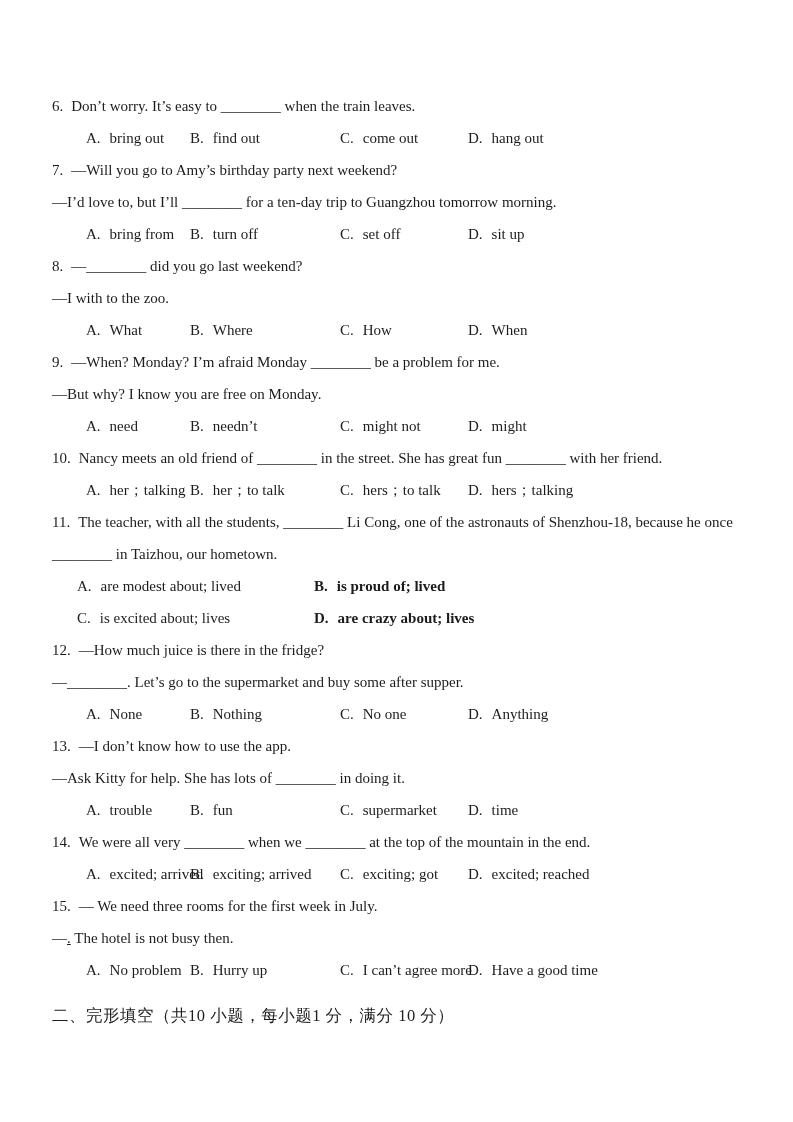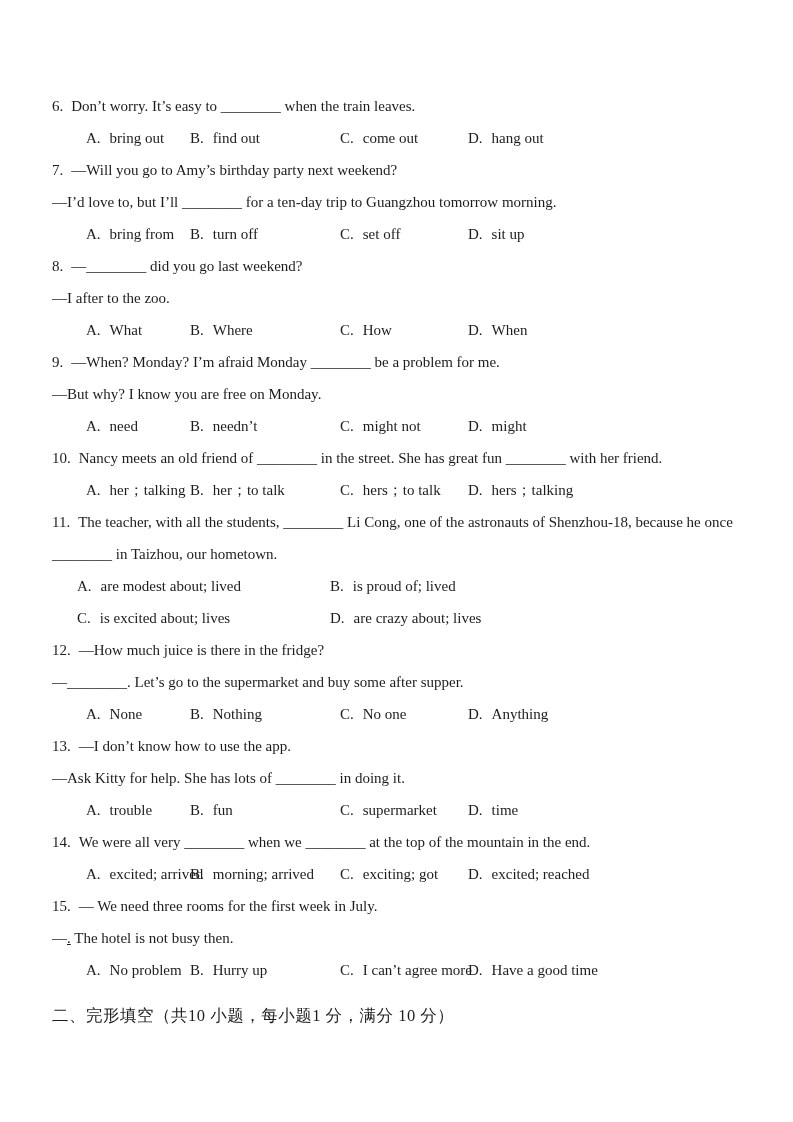--- a/index.html
+++ b/index.html
@@ -37,21 +37,21 @@
   }
   .opt .k {
     display: inline-block;
     padding-right: 9px;
   }
   .p1 { left: 34px; }
   .p2 { left: 138px; }
   .p3 { left: 288px; }
   .p4 { left: 416px; }
   .pa { left: 25px; }
-  .pb { left: 278px; }
+  .pb { left: 262px; font-weight: bold; }
   .u-dot {
     text-decoration: underline;
   }
   .section-title {
     margin-top: 14px;
     font-weight: normal;
     font-size: 16.5px;
     letter-spacing: 0.5px;
   }
 </style>
@@ -71,21 +71,21 @@
   <div class="row"><span class="num">7.</span><span>—Will you go to Amy’s birthday party next weekend?</span></div>
   <div class="row"><span>—I’d love to, but I’ll ________ for a ten-day trip to Guangzhou tomorrow morning.</span></div>
   <div class="row opts">
     <span class="opt p1"><span class="k">A.</span><span>bring from</span></span>
     <span class="opt p2"><span class="k">B.</span><span>turn off</span></span>
     <span class="opt p3"><span class="k">C.</span><span>set off</span></span>
     <span class="opt p4"><span class="k">D.</span><span>sit up</span></span>
   </div>
 
   <div class="row"><span class="num">8.</span><span>—________ did you go last weekend?</span></div>
-  <div class="row"><span>—I after to the zoo.</span></div>
+  <div class="row"><span>—I with to the zoo.</span></div>
   <div class="row opts">
     <span class="opt p1"><span class="k">A.</span><span>What</span></span>
     <span class="opt p2"><span class="k">B.</span><span>Where</span></span>
     <span class="opt p3"><span class="k">C.</span><span>How</span></span>
     <span class="opt p4"><span class="k">D.</span><span>When</span></span>
   </div>
 
   <div class="row"><span class="num">9.</span><span>—When? Monday? I’m afraid Monday ________ be a problem for me.</span></div>
   <div class="row"><span>—But why? I know you are free on Monday.</span></div>
   <div class="row opts">
@@ -128,21 +128,21 @@
   <div class="row opts">
     <span class="opt p1"><span class="k">A.</span><span>trouble</span></span>
     <span class="opt p2"><span class="k">B.</span><span>fun</span></span>
     <span class="opt p3"><span class="k">C.</span><span>supermarket</span></span>
     <span class="opt p4"><span class="k">D.</span><span>time</span></span>
   </div>
 
   <div class="row"><span class="num">14.</span><span>We were all very ________ when we ________ at the top of the mountain in the end.</span></div>
   <div class="row opts">
     <span class="opt p1"><span class="k">A.</span><span>excited; arrived</span></span>
-    <span class="opt p2"><span class="k">B.</span><span>morning; arrived</span></span>
+    <span class="opt p2"><span class="k">B.</span><span>exciting; arrived</span></span>
     <span class="opt p3"><span class="k">C.</span><span>exciting; got</span></span>
     <span class="opt p4"><span class="k">D.</span><span>excited; reached</span></span>
   </div>
 
   <div class="row"><span class="num">15.</span><span>— We need three rooms for the first week in July.</span></div>
   <div class="row"><span>—</span><span class="u-dot">.</span><span> The hotel is not busy then.</span></div>
   <div class="row opts">
     <span class="opt p1"><span class="k">A.</span><span>No problem</span></span>
     <span class="opt p2"><span class="k">B.</span><span>Hurry up</span></span>
     <span class="opt p3"><span class="k">C.</span><span>I can’t agree more</span></span>

